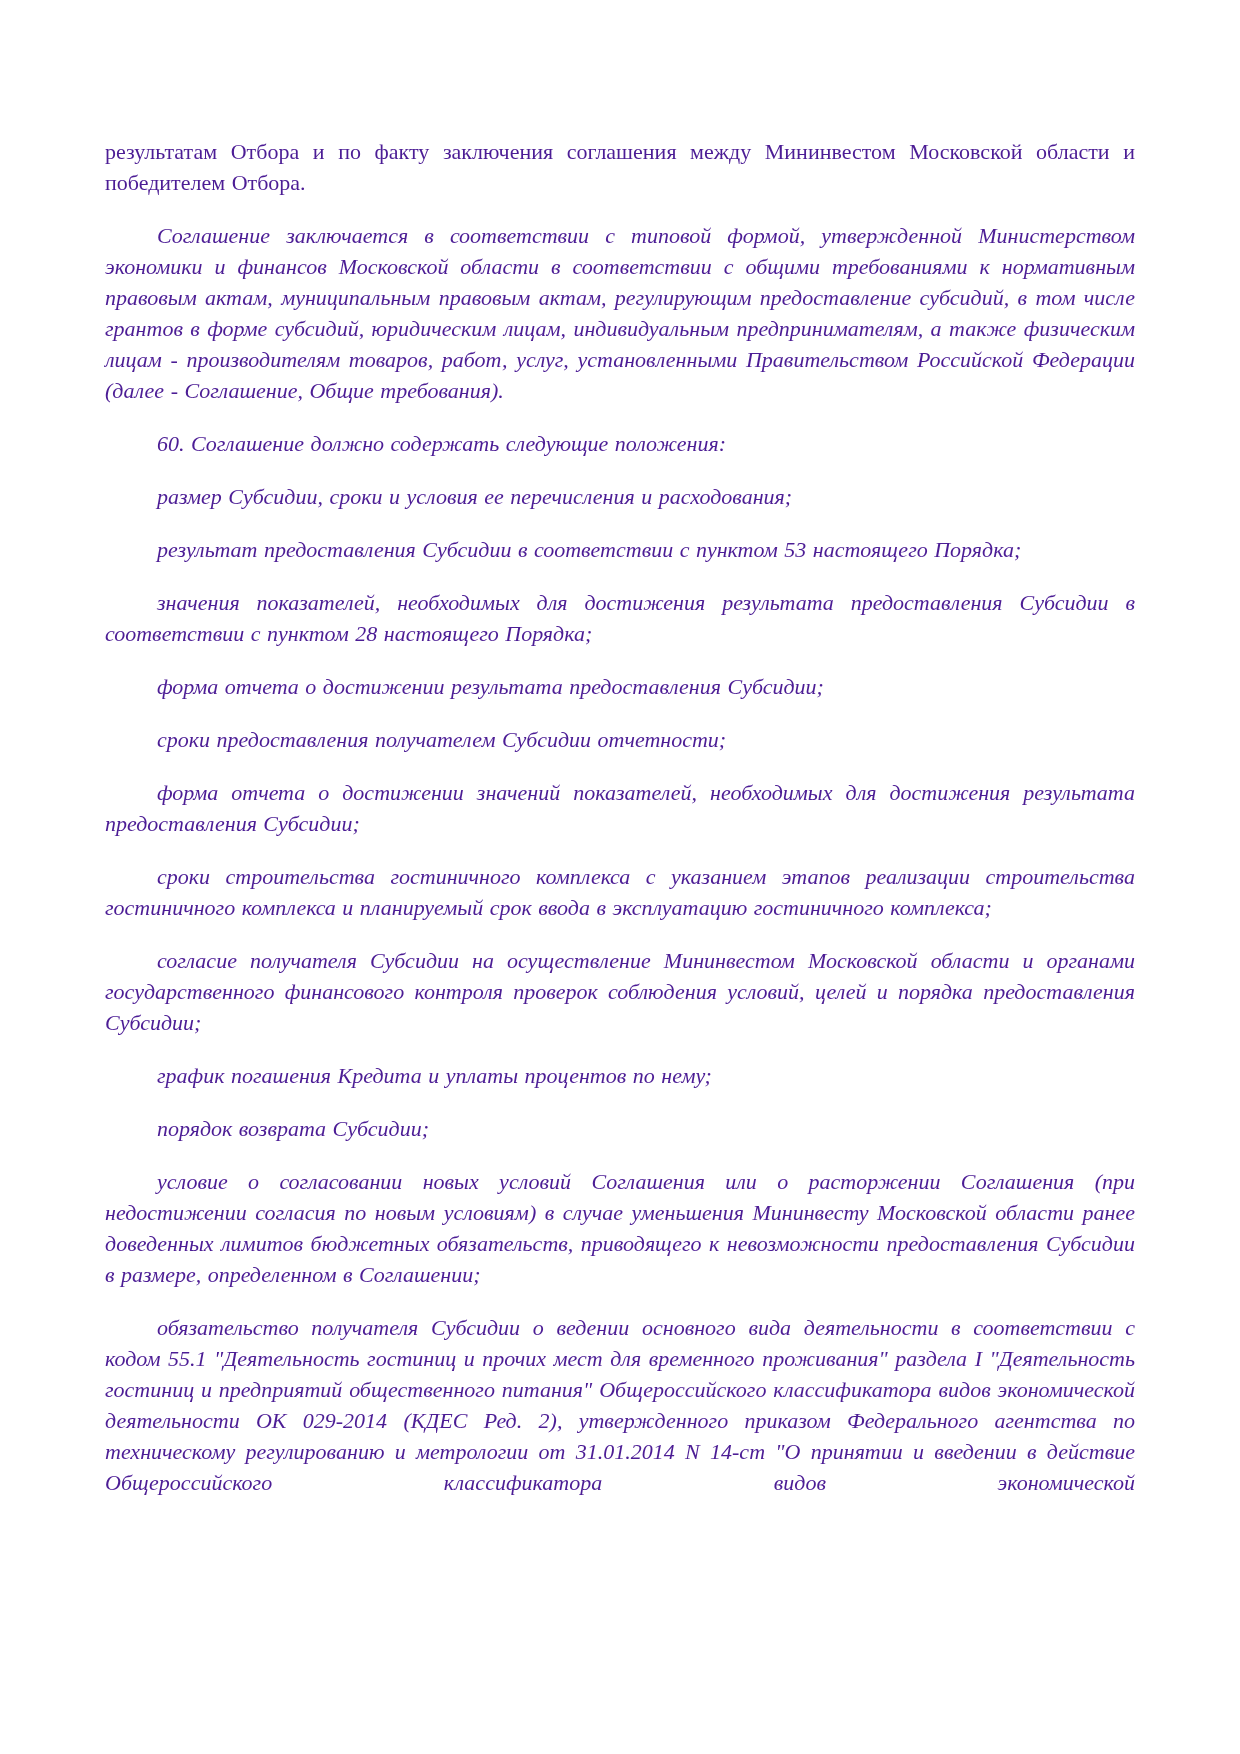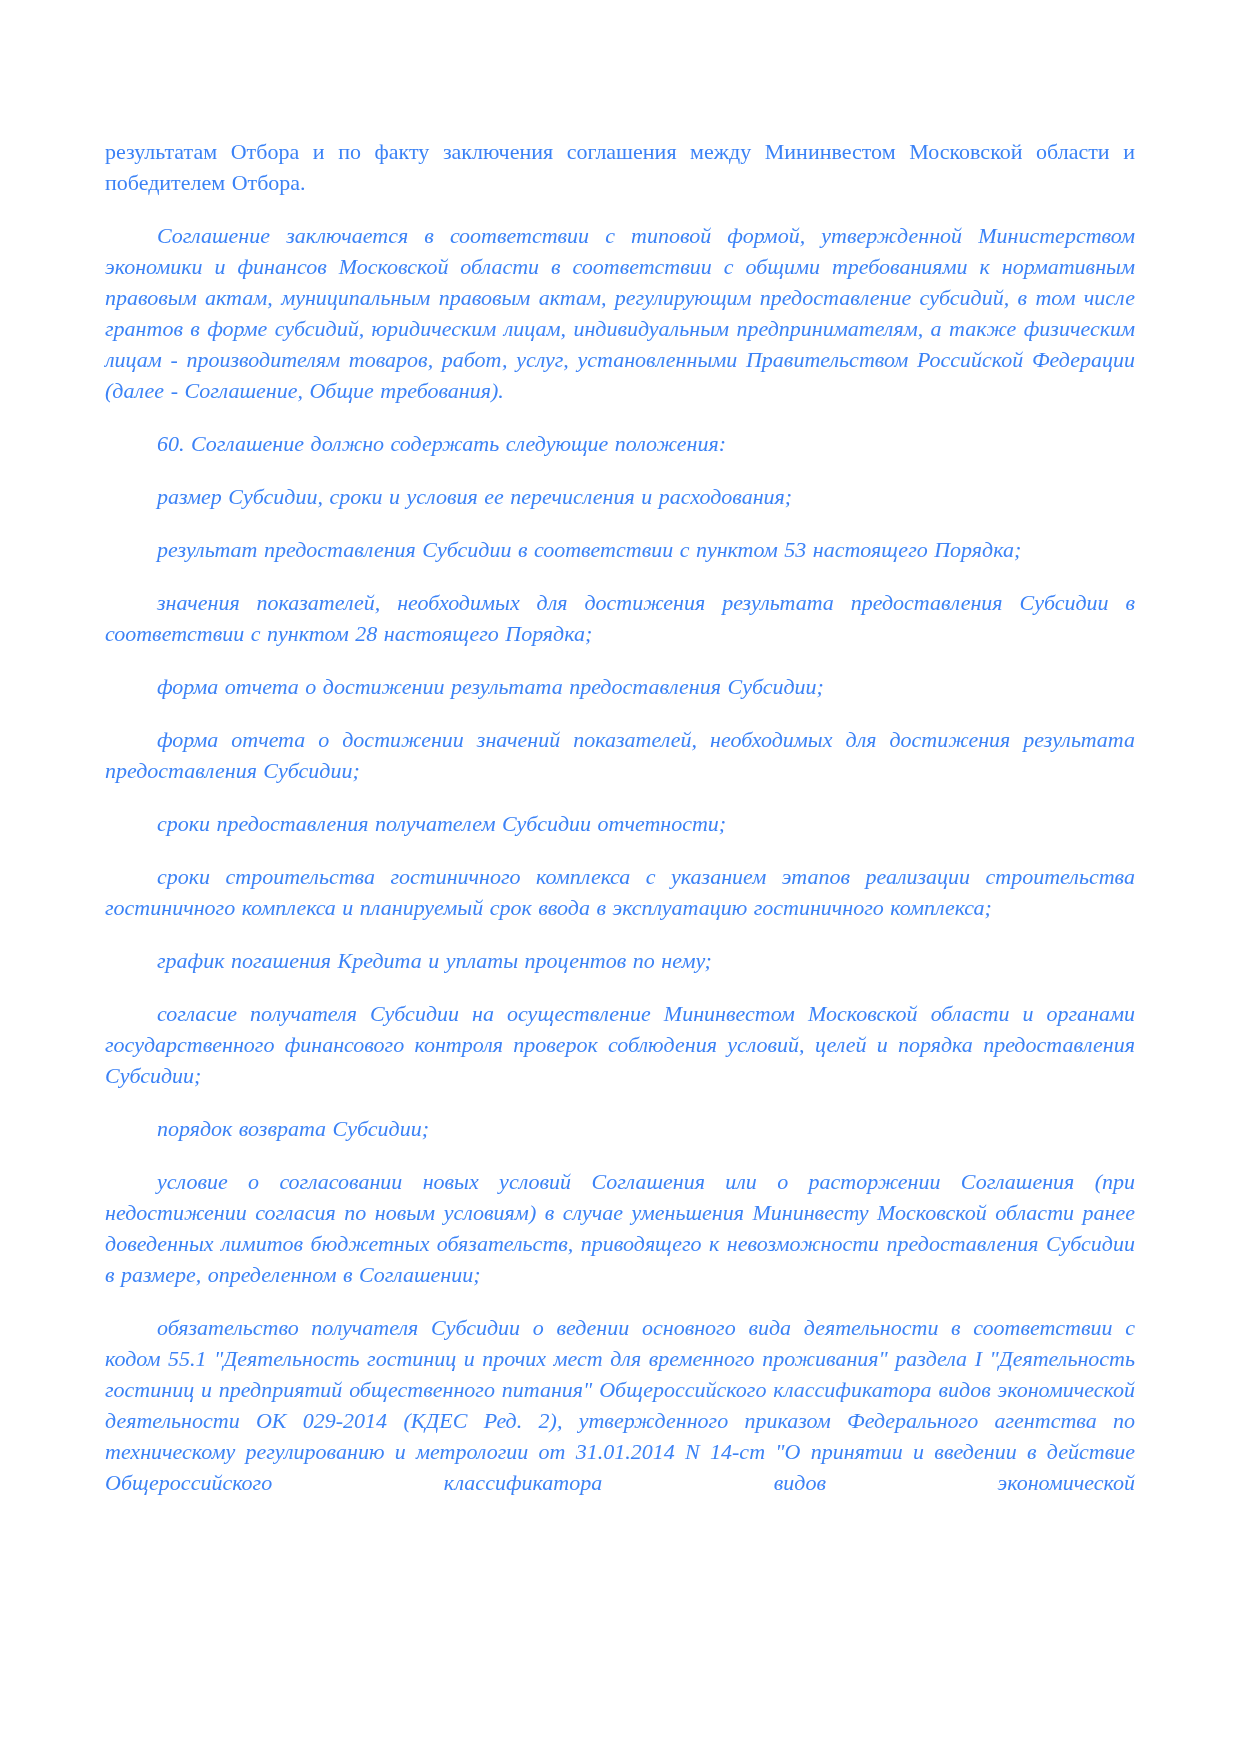--- a/index.html
+++ b/index.html
@@ -14,21 +14,21 @@
     overflow: hidden;
   }
   .page {
     width: 1240px;
     height: 1754px;
     padding: 136px 105px 40px 105px;
     background: #ffffff;
     font-family: "Liberation Serif", "DejaVu Serif", serif;
     font-size: 22px;
     line-height: 31px;
-    color: #3b82f6;
+    color: #4c1d95;
     text-align: justify;
     overflow: hidden;
   }
   .para {
     margin: 0 0 22px 0;
     word-spacing: 1px;
   }
   .para.indent {
     text-indent: 52px;
     font-style: italic;
@@ -50,29 +50,29 @@
   <p class="para indent">60. Соглашение должно содержать следующие положения:</p>
 
   <p class="para indent">размер Субсидии, сроки и условия ее перечисления и расходования;</p>
 
   <p class="para indent">результат предоставления Субсидии в соответствии с пунктом 53 настоящего Порядка;</p>
 
   <p class="para indent">значения показателей, необходимых для достижения результата предоставления Субсидии в соответствии с пунктом 28 настоящего Порядка;</p>
 
   <p class="para indent">форма отчета о достижении результата предоставления Субсидии;</p>
 
+  <p class="para indent">сроки предоставления получателем Субсидии отчетности;</p>
+
   <p class="para indent">форма отчета о достижении значений показателей, необходимых для достижения результата предоставления Субсидии;</p>
-
-  <p class="para indent">сроки предоставления получателем Субсидии отчетности;</p>
 
   <p class="para indent">сроки строительства гостиничного комплекса с указанием этапов реализации строительства гостиничного комплекса и планируемый срок ввода в эксплуатацию гостиничного комплекса;</p>
 
+  <p class="para indent">согласие получателя Субсидии на осуществление Мининвестом Московской области и органами государственного финансового контроля проверок соблюдения условий, целей и порядка предоставления Субсидии;</p>
+
   <p class="para indent">график погашения Кредита и уплаты процентов по нему;</p>
-
-  <p class="para indent">согласие получателя Субсидии на осуществление Мининвестом Московской области и органами государственного финансового контроля проверок соблюдения условий, целей и порядка предоставления Субсидии;</p>
 
 
   <p class="para indent">порядок возврата Субсидии;</p>
 
   <p class="para indent">условие о согласовании новых условий Соглашения или о расторжении Соглашения (при недостижении согласия по новым условиям) в случае уменьшения Мининвесту Московской области ранее доведенных лимитов бюджетных обязательств, приводящего к невозможности предоставления Субсидии в размере, определенном в Соглашении;</p>
 
   <p class="para indent cutoff">обязательство получателя Субсидии о ведении основного вида деятельности в соответствии с кодом 55.1 "Деятельность гостиниц и прочих мест для временного проживания" раздела I "Деятельность гостиниц и предприятий общественного питания" Общероссийского классификатора видов экономической деятельности ОК 029-2014 (КДЕС Ред. 2), утвержденного приказом Федерального агентства по техническому регулированию и метрологии от 31.01.2014 N 14-ст "О принятии и введении в действие Общероссийского классификатора видов экономической</p>
 </div>
 
 </body></html>

